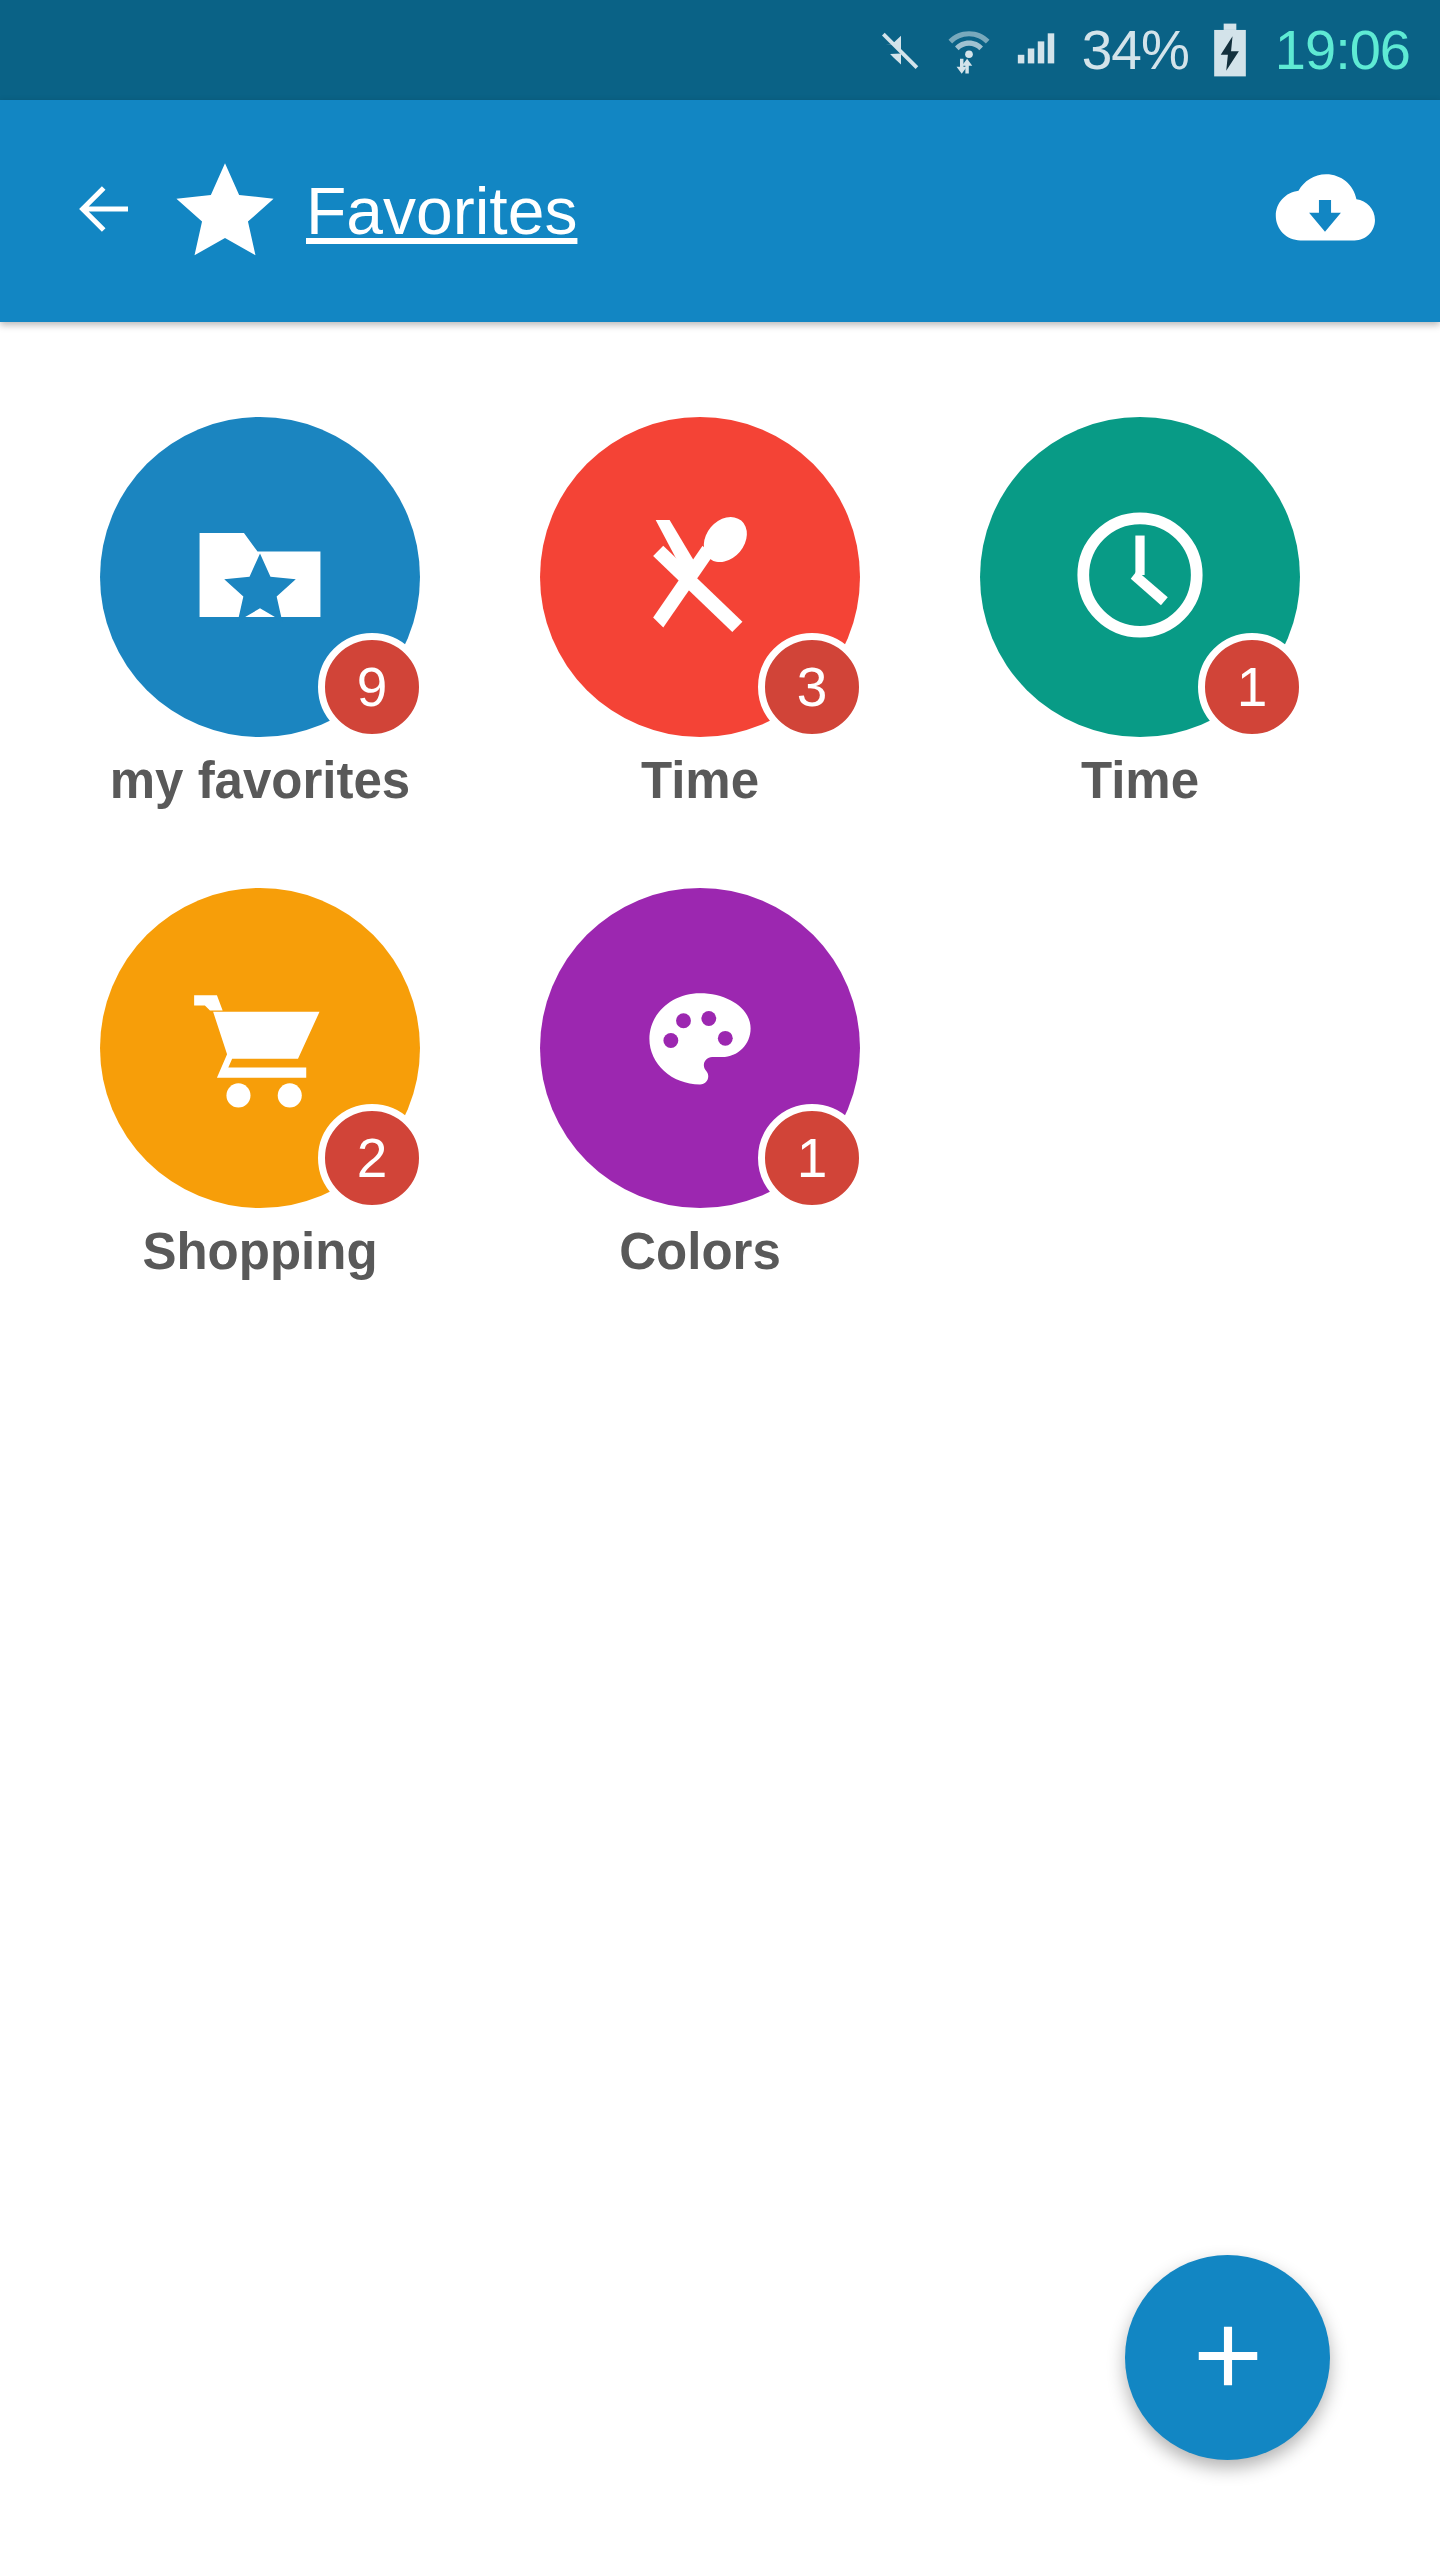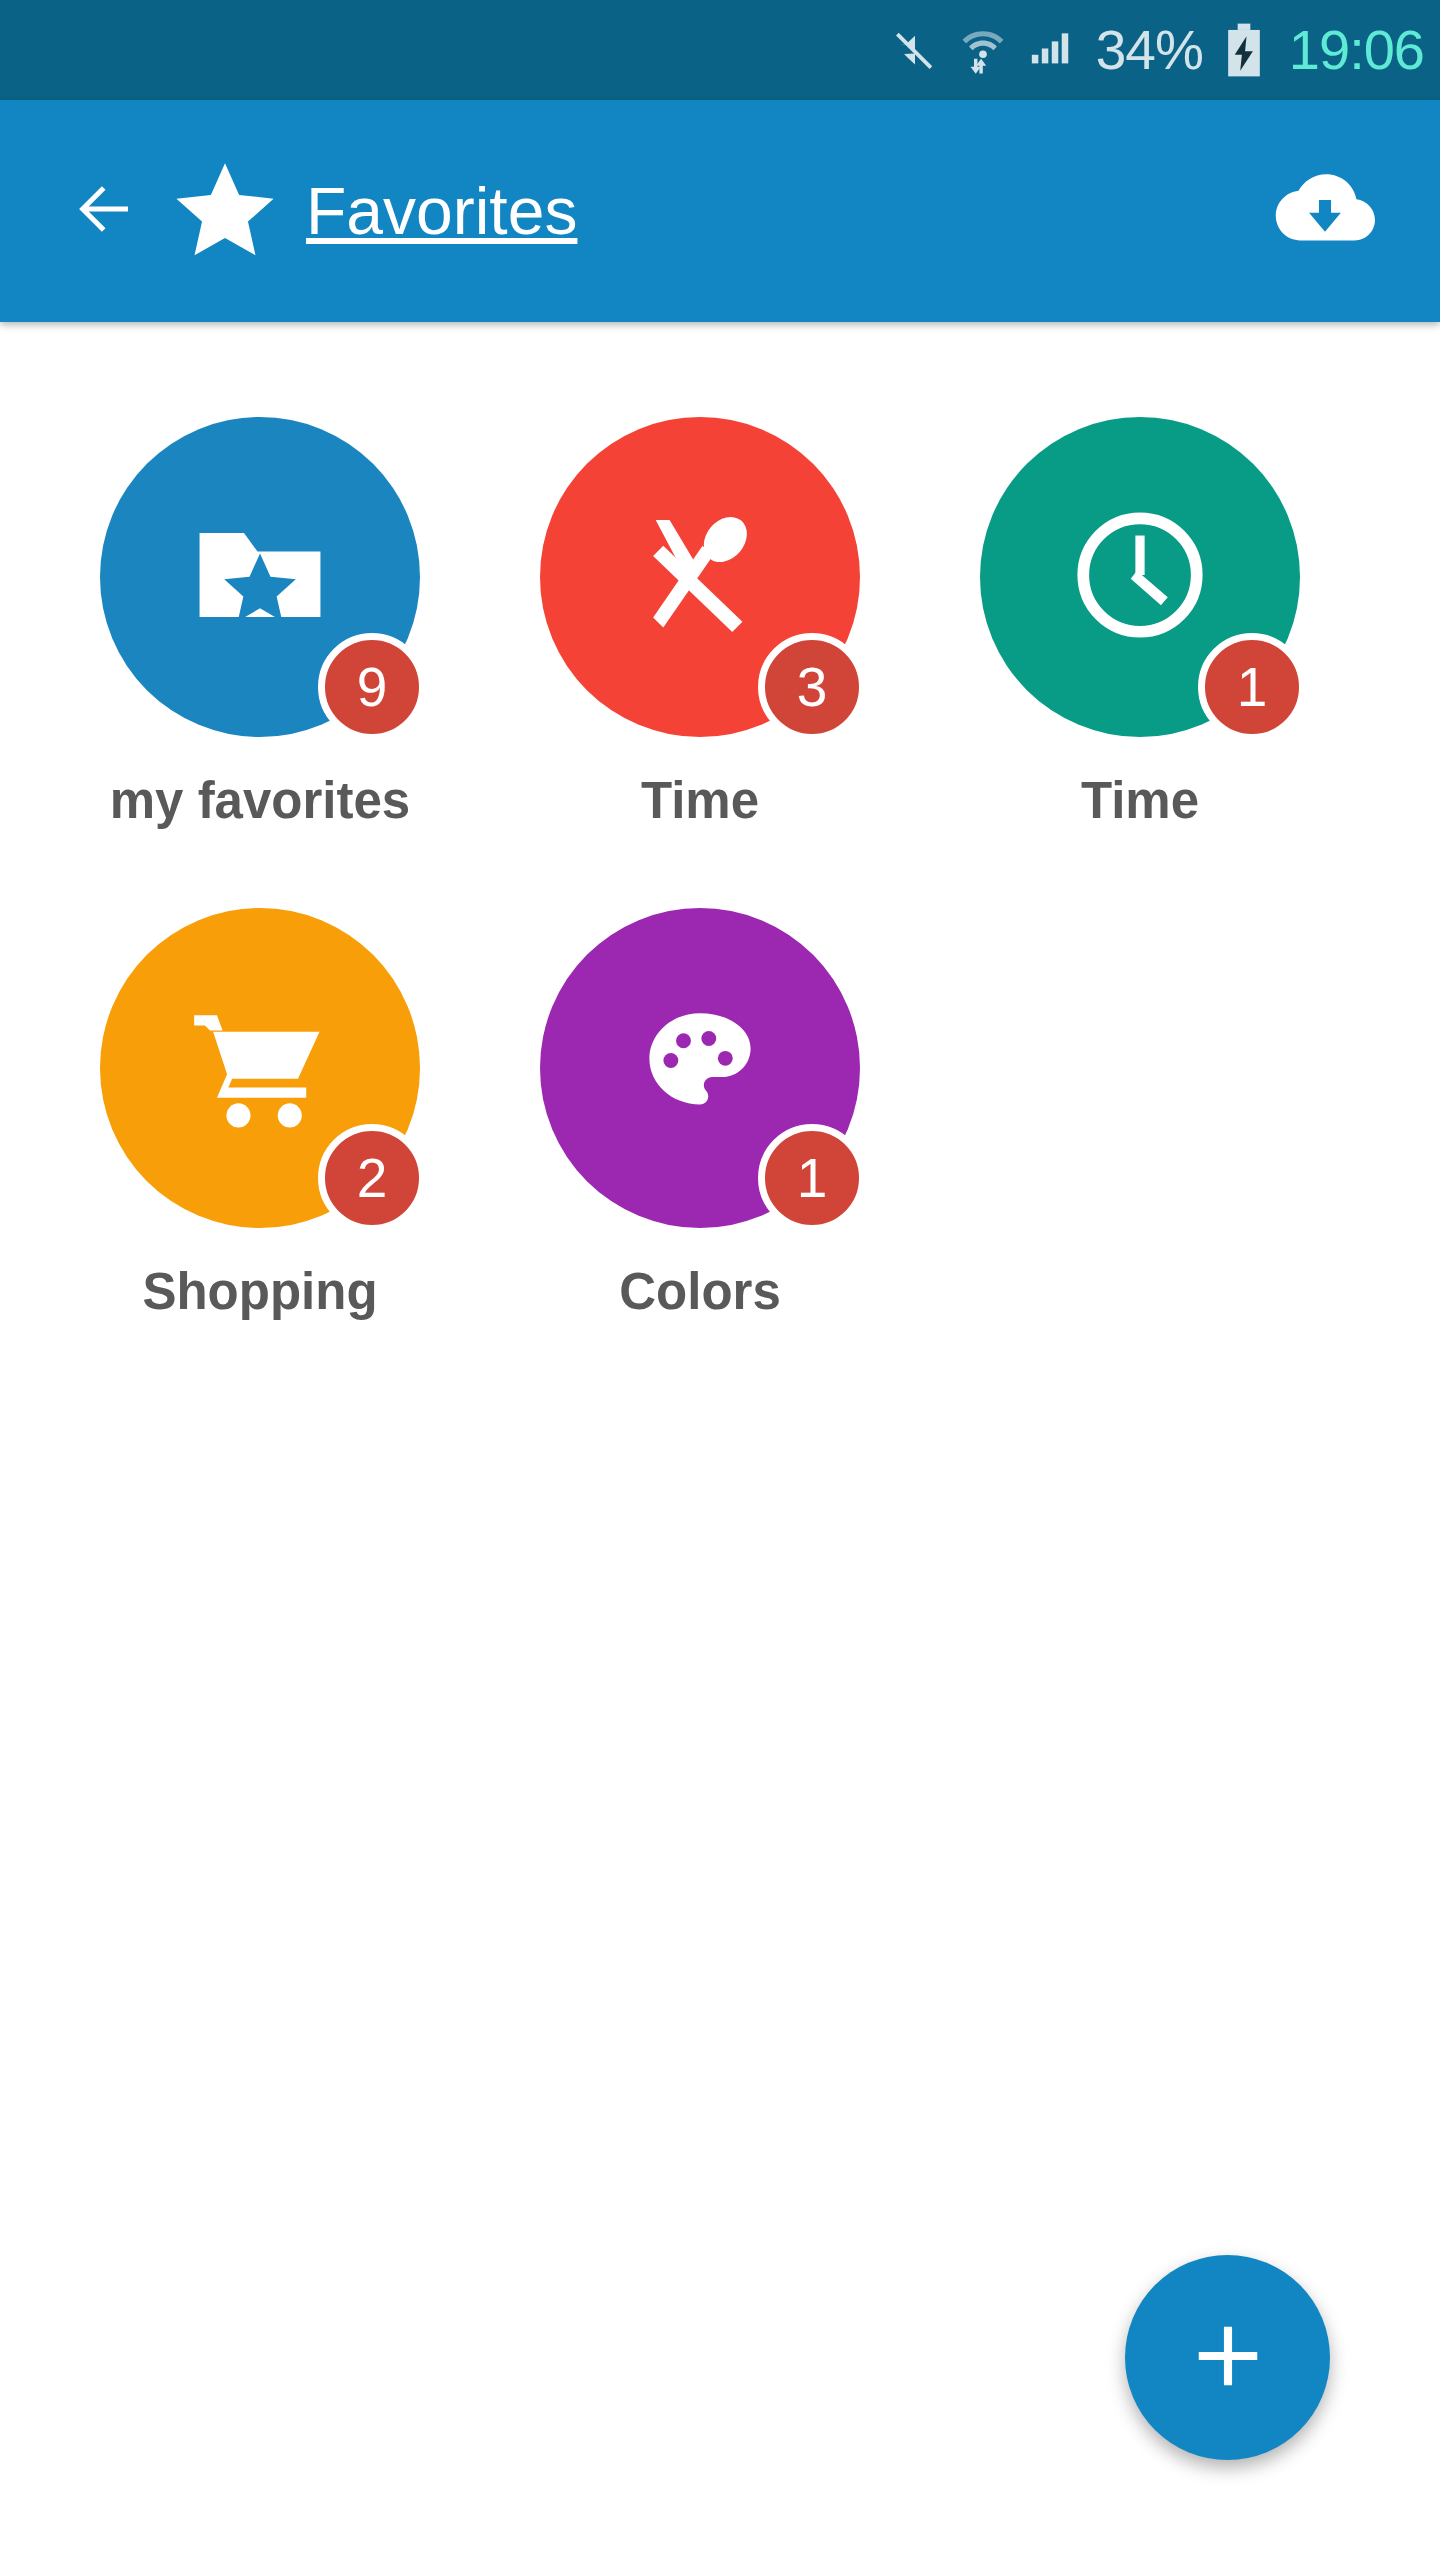--- a/index.html
+++ b/index.html
@@ -9,21 +9,21 @@
     font-family:"Liberation Sans", sans-serif;
     overflow:hidden;
   }
   .screen { position:relative; width:1440px; height:2560px; background:#ffffff; }
 
   
   .status-bar {
     position:absolute; top:0; left:0; width:1440px; height:100px;
     background:#0a6286;
     display:flex; align-items:center; justify-content:flex-end;
-    padding-right:16px; gap:22px;
+    padding-right:30px; gap:22px;
   }
   .sb-icon { display:flex; align-items:center; }
   .sb-text {
     color:#d3e3ea; font-size:55px; font-weight:400;
     letter-spacing:-1px; line-height:1;
   }
   .sb-clock {
     color:#5eead4; font-size:56px; font-weight:400;
     letter-spacing:-1px; line-height:1; margin-left:4px;
   }
@@ -80,21 +80,21 @@
   .badge {
     position:absolute; right:-6px; bottom:-4px;
     width:108px; height:108px; border-radius:50%;
     background:#d14438;
     border:7px solid #ffffff;
     display:flex; align-items:center; justify-content:center;
     color:#ffffff; font-size:55px; font-weight:400;
     line-height:1;
   }
   .cell-label {
-    margin-top:34px;
+    margin-top:14px;
     color:#595959; font-size:51px; font-weight:bold;
     text-align:right; white-space:nowrap;
   }
 
   
   .fab {
     position:absolute; right:110px; bottom:100px;
     width:205px; height:205px; border-radius:50%;
     background:#1286c3;
     display:flex; align-items:center; justify-content:center;

